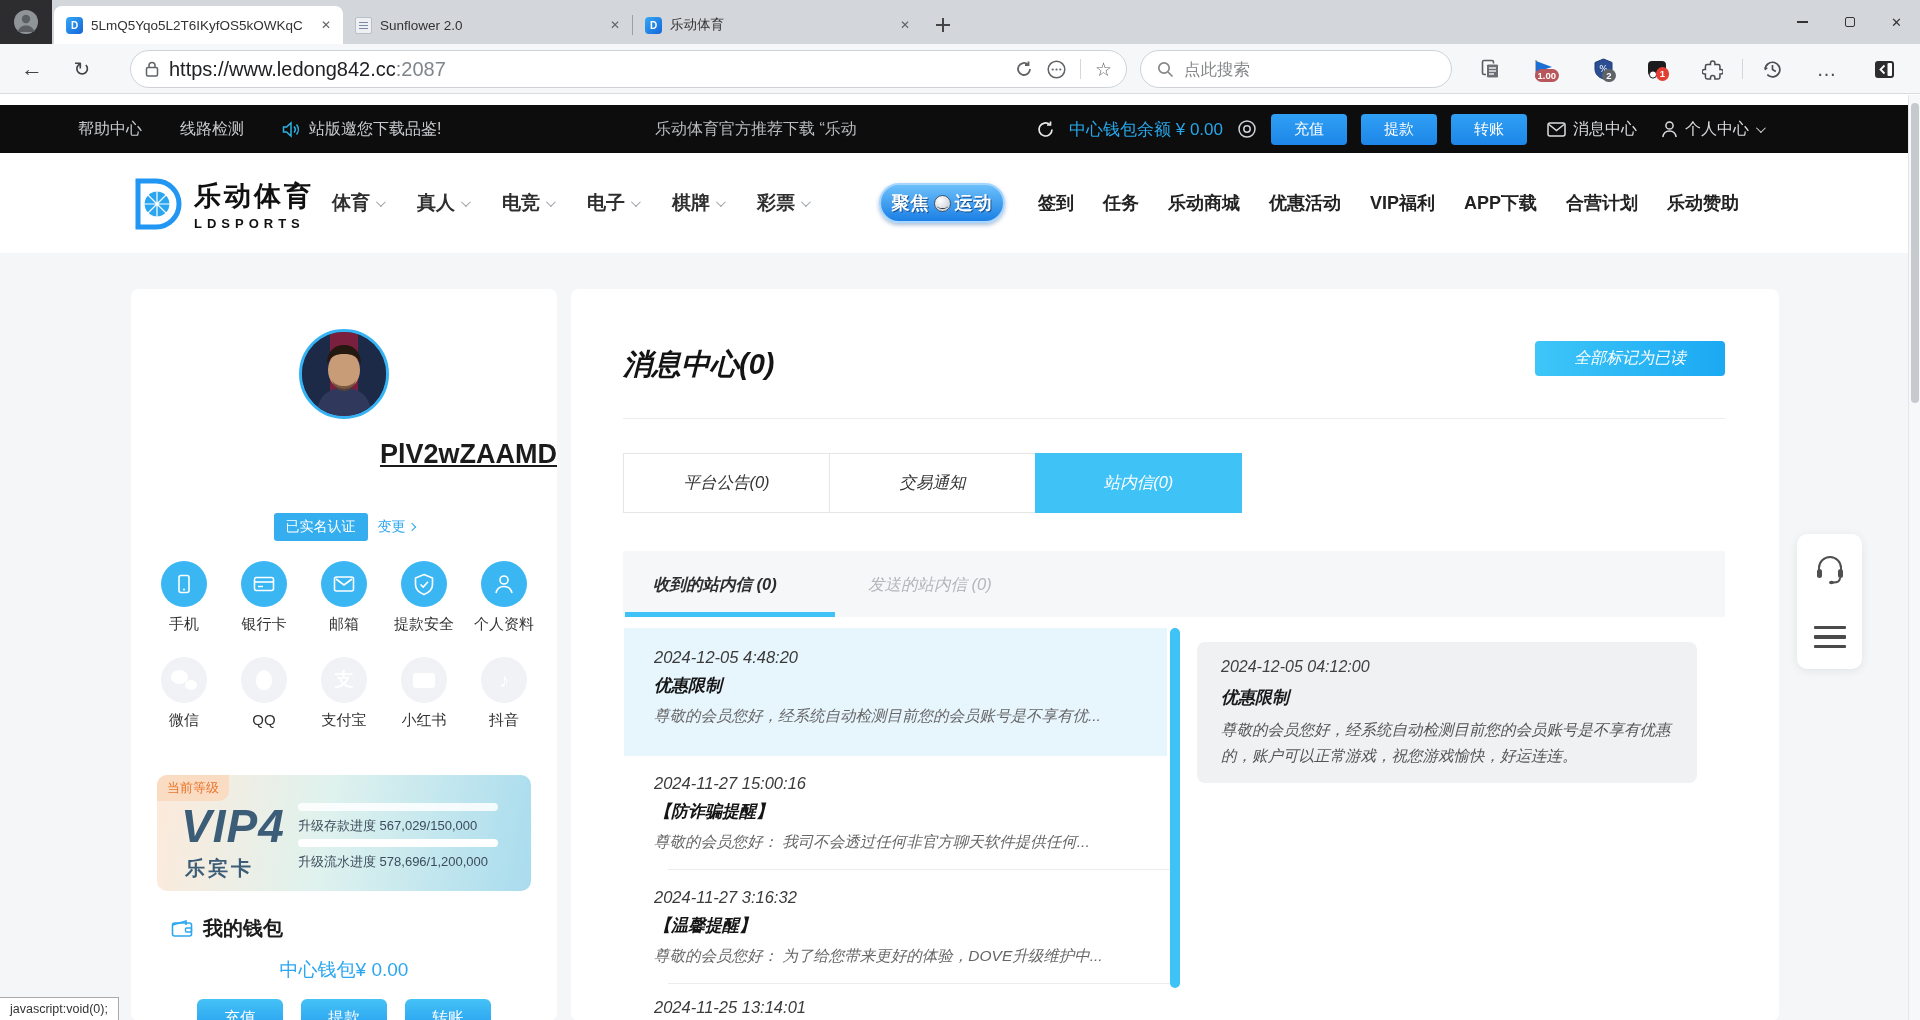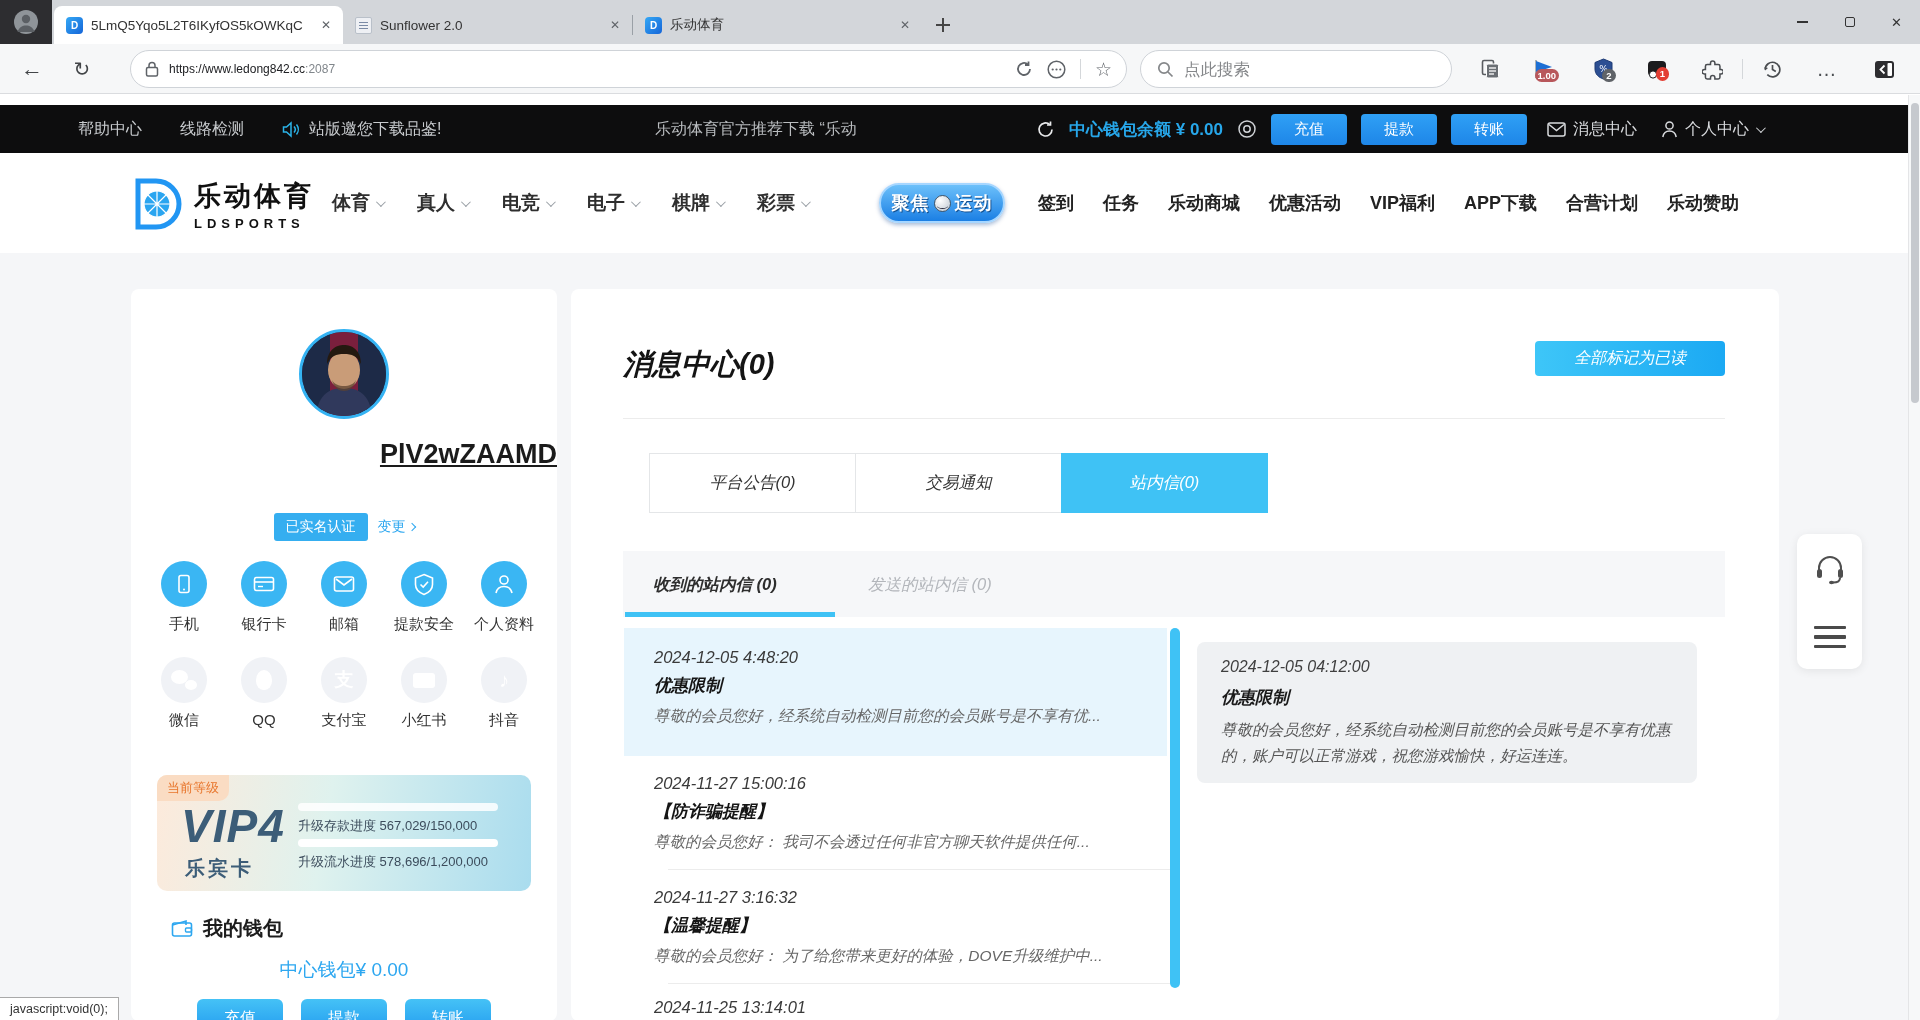--- a/index.html
+++ b/index.html
@@ -25,42 +25,42 @@
   .newtab i.h { left:8px; top:14px; width:14px; height:1.6px; }
   .newtab i.v { left:14px; top:8px; width:1.6px; height:14px; }
   .win-controls { position:absolute; right:0; top:0; display:flex; height:44px; }
   .win-btn { width:47px; height:44px; display:flex; align-items:center; justify-content:center; color:#333; font-size:13px; }
   .ic-min { width:11px; height:1.4px; background:#333; display:block; }
   .ic-max { width:10px; height:10px; border:1.4px solid #333; border-radius:2px; display:block; }
 
   .toolbar { position:absolute; left:0; top:44px; width:1920px; height:50px; background:#f6f7f8; border-bottom:1px solid #dadcdf; }
   .nav-ico { position:absolute; top:0; height:50px; display:flex; align-items:center; justify-content:center; color:#424548; }
   .addr-pill { position:absolute; left:130px; top:6px; width:997px; height:38px; background:#fff; border:1px solid #cfd3d8; border-radius:19px; display:flex; align-items:center; padding:0 14px; gap:10px; }
-  .url { font-size:12px; color:#202124; white-space:nowrap; }
+  .url { font-size:20px; color:#202124; white-space:nowrap; }
   .url .port { color:#80868b; }
   .pill-right { margin-left:auto; display:flex; align-items:center; gap:14px; }
   .mini-sep { width:1px; height:20px; background:#d4d7da; }
   .search-pill { position:absolute; left:1140px; top:6px; width:312px; height:38px; background:#fff; border:1px solid #cfd3d8; border-radius:19px; display:flex; align-items:center; padding:0 16px; gap:10px; }
   .search-pill input { border:none; outline:none; font-size:16.5px; color:#555; width:220px; background:transparent; font-family:inherit; }
   .search-pill input::placeholder { color:#85878a; }
   .ext-slot { position:absolute; top:7px; width:40px; height:36px; display:flex; align-items:center; justify-content:center; }
   .badge { position:absolute; font-size:9.5px; color:#fff; border-radius:7px; line-height:1; padding:2px 3px; font-weight:bold; }
   .badge.red-pill { background:#b8575b; right:-4px; bottom:-3px; }
   .badge.gray { background:#5f6368; right:-2px; bottom:-2px; border-radius:50%; padding:2px 4px; }
   .badge.red { background:#e33e33; right:-2px; bottom:-2px; border-radius:50%; padding:2px 4px; }
 
   
   .page { position:absolute; left:0; top:95px; width:1920px; height:925px; background:#fff; }
 
   .promobar { position:absolute; left:0; top:10px; width:1908px; height:48px; background:#0d0d0e; display:flex; align-items:center; }
   .promo-left { display:flex; align-items:center; gap:38px; margin-left:78px; color:#c7cacd; font-size:16px; }
   .promo-item { display:flex; align-items:center; gap:8px; cursor:default; white-space:nowrap; }
   .marquee { position:absolute; left:655px; top:0; height:48px; line-height:48px; width:250px; overflow:hidden; white-space:nowrap; color:#b9bcbf; font-size:16px; }
   .promo-right { position:absolute; right:145px; top:0; height:48px; display:flex; align-items:center; gap:14px; }
-  .wallet-balance { color:#27a7ea; font-size:17px; white-space:nowrap;font-weight:bold; }
+  .wallet-balance { color:#27a7ea; font-size:17px; white-space:nowrap; }
   .pbtn { width:76px; height:31px; border-radius:4px; background:linear-gradient(180deg,#2fa0f5,#1e86e8); color:#fff; font-size:15px; display:flex; align-items:center; justify-content:center; }
   .promo-link { display:flex; align-items:center; gap:7px; color:#d9dbde; font-size:16px; white-space:nowrap; }
   .caret { width:7px; height:7px; border-right:1.6px solid #9aa0a6; border-bottom:1.6px solid #9aa0a6; transform:rotate(45deg) translateY(-2px); display:inline-block; }
   .caret.light { border-color:#cfd2d6; }
 
   .mainnav { position:absolute; left:0; top:58px; width:1908px; height:100px; background:#fff; box-shadow:0 2px 6px rgba(0,0,0,0.05); }
   .logo { position:absolute; left:130px; top:24px; display:flex; align-items:center; gap:10px; }
   .logo-text .cn { font-size:27px; font-weight:900; color:#101010; letter-spacing:3px; }
   .logo-text .en { font-size:13px; font-weight:700; color:#111; letter-spacing:5px; margin-top:2px; }
   .menus { position:absolute; left:332px; top:0; height:100px; display:flex; align-items:center; gap:34px; }
@@ -110,21 +110,21 @@
   .wallet-title { position:absolute; left:40px; top:626px; display:flex; align-items:center; gap:10px; font-size:20px; font-weight:bold; color:#1d1d1d; }
   .wallet-amount { position:absolute; left:0; top:668px; width:100%; text-align:center; font-size:19px; color:#2da7f0; }
   .wallet-btns { position:absolute; left:0; top:710px; width:100%; display:flex; justify-content:center; gap:18px; }
   .wbtn { width:86px; height:38px; border-radius:6px; background:linear-gradient(180deg,#45c2f6,#1e96ee); color:#fff; font-size:16px; display:flex; align-items:center; justify-content:center; }
 
   
   .maincard { position:absolute; left:571px; top:194px; width:1208px; height:732px; background:#fff; border-radius:8px; overflow:hidden;font-style:italic; }
   .mc-title { position:absolute; left:52px; top:56px; font-size:29px; font-weight:bold; color:#141414; }
   .markall { position:absolute; right:54px; top:52px; width:190px; height:35px; border-radius:4px; background:linear-gradient(90deg,#3ec6f8,#1ba9f3); color:#fff; font-size:16px; display:flex; align-items:center; justify-content:center; }
   .mc-divider { position:absolute; left:52px; right:54px; top:129px; height:1px; background:#ececec; }
-  .tabsrow { position:absolute; left:52px; top:164px; display:flex;margin-left:26px; }
+  .tabsrow { position:absolute; left:52px; top:164px; display:flex; }
   .tabbtn { width:207px; height:60px; background:#fff; border:1px solid #e4e6e8; margin-left:-1px; display:flex; align-items:center; justify-content:center; font-size:16.5px; color:#333; }
   .tabbtn:first-child { margin-left:0; }
   .tabbtn.active { background:#3fc2f5; border-color:#3fc2f5; color:#fff; }
   .subband { position:absolute; left:52px; right:54px; top:262px; height:66px; background:#f6f7f9; }
   .subtab-received { position:absolute; left:30px; top:0; height:66px; line-height:66px; font-size:16.5px; font-weight:600; color:#2e2e2e; }
   .subtab-sent { position:absolute; left:245px; top:0; height:66px; line-height:66px; font-size:16.5px; color:#b3b6bb; }
   .sub-underline { position:absolute; left:2px; bottom:0; width:210px; height:5px; background:#3fc2f5; }
   .msglist { position:absolute; left:53px; top:339px; width:543px; }
   .msg-item { padding:18px 20px 0 30px; }
   .msg-item.selected { background:#e7f5fd; height:128px; padding-top:20px; }

